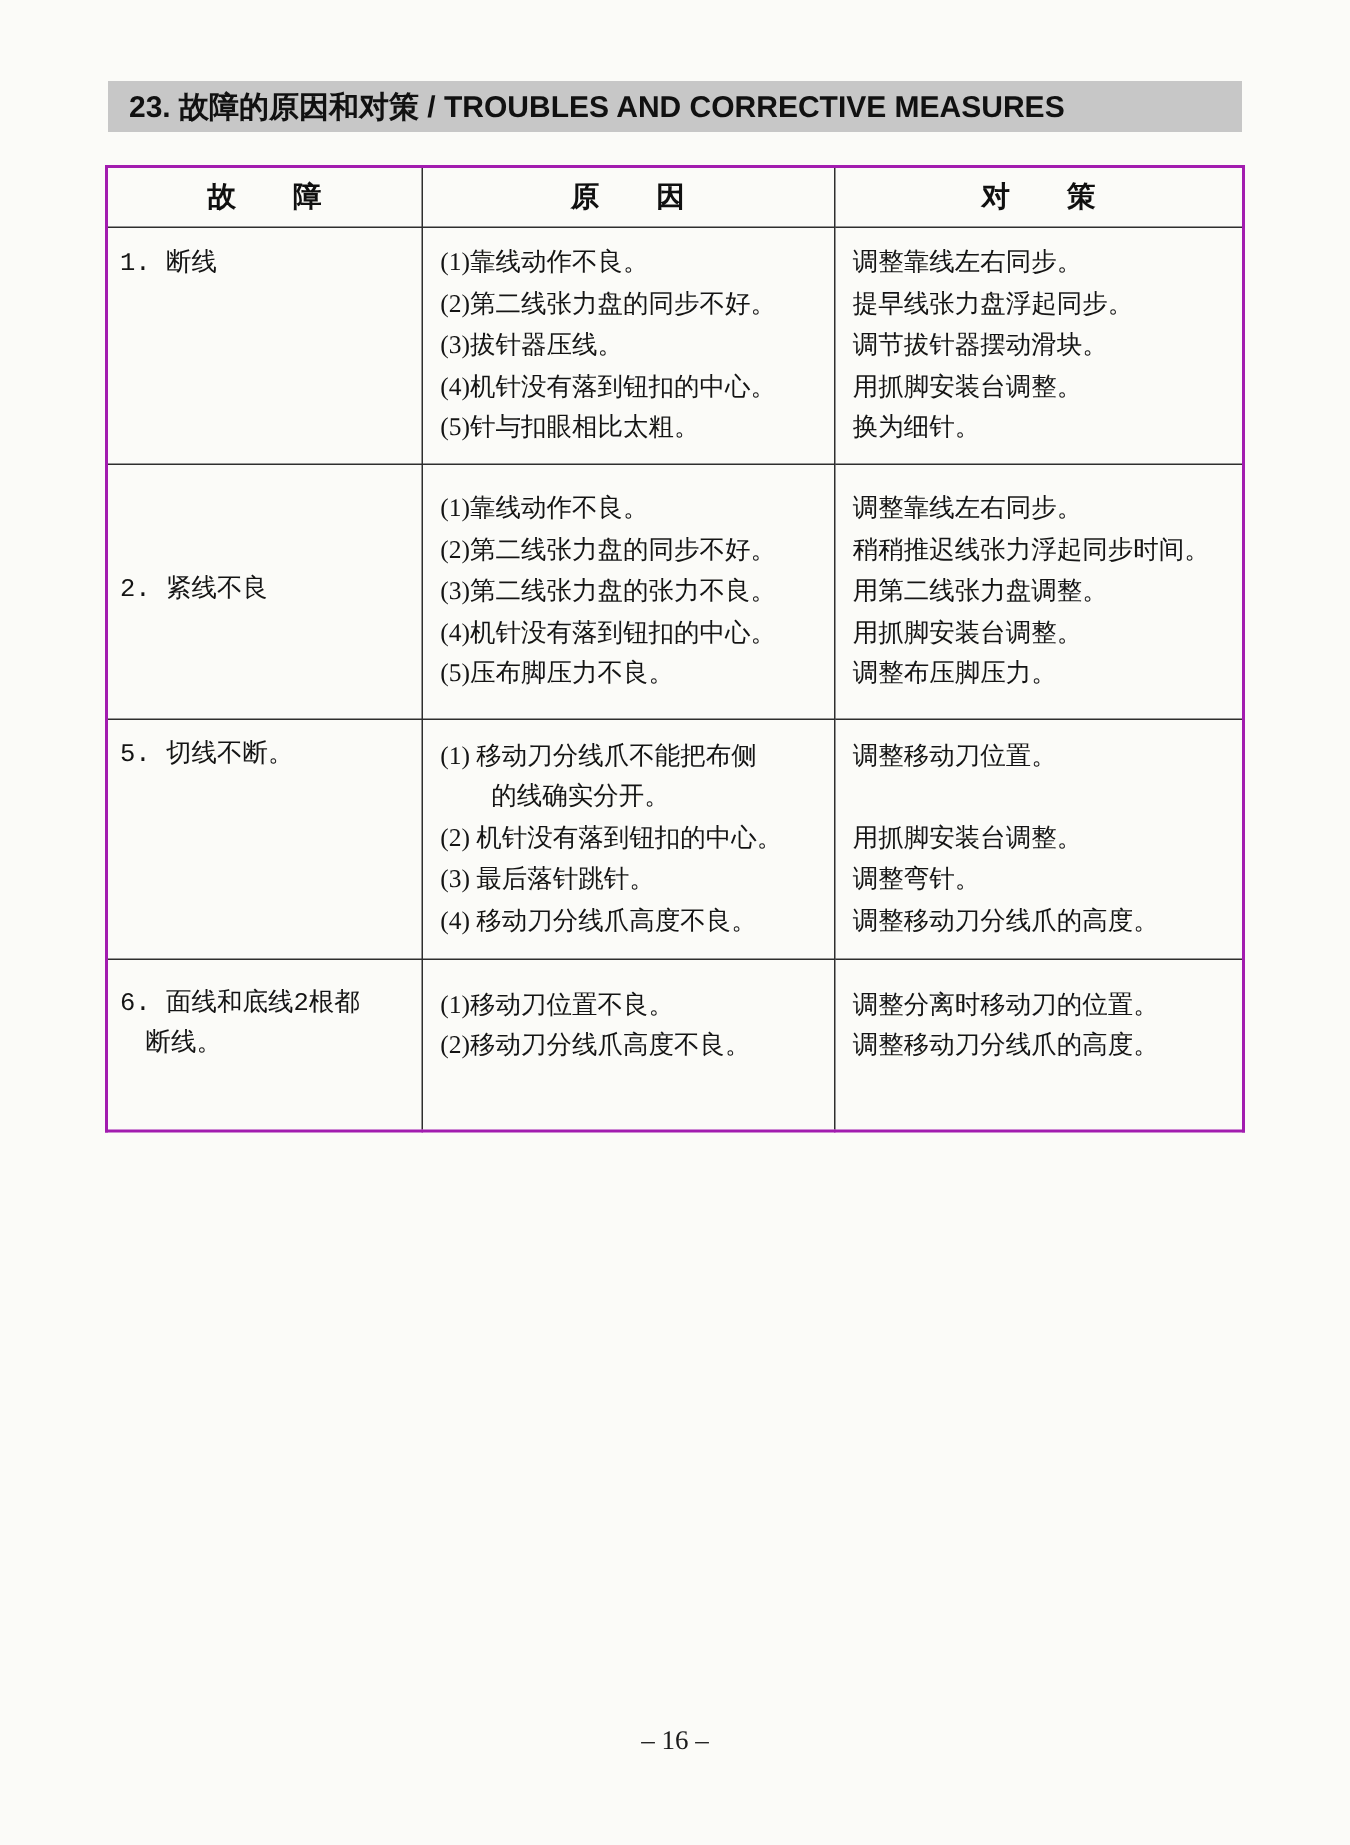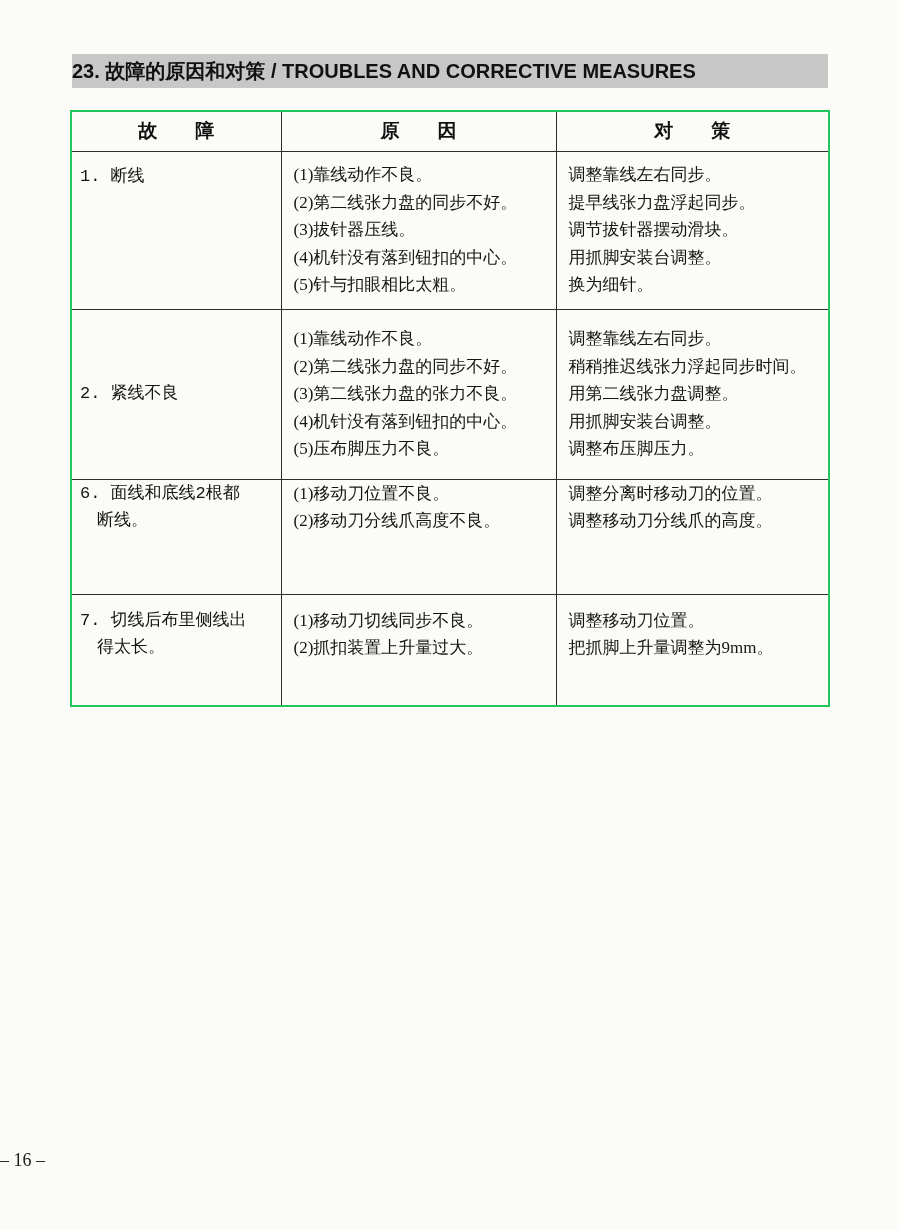--- a/index.html
+++ b/index.html
@@ -18,36 +18,37 @@
   .header-bar {
     position: absolute;
     left: 72px;
     top: 54px;
     width: 756px;
     height: 34px;
     background: #c7c7c7;
     display: flex;
     align-items: center;
     box-sizing: border-box;
+    padding-left: 14px;
   }
   .header-bar .title {
     font-family: "Liberation Sans", "DejaVu Sans", sans-serif;
     font-weight: bold;
     font-size: 20px;
     color: #111;
     white-space: nowrap;
   }
   table.tbl {
     position: absolute;
     left: 70px;
     top: 110px;
     width: 758px;
     table-layout: fixed;
     border-collapse: collapse;
-    border: 2px solid #22c55e;
+    border: 2px solid #a21caf;
     background: transparent;
   }
   .tbl th, .tbl td {
     border: 1px solid #2e2e2e;
     box-sizing: border-box;
   }
   .tbl th {
     height: 40px;
     font-size: 19px;
     font-weight: bold;
@@ -66,28 +67,29 @@
   .tbl td.trouble { padding-left: 8px; font-family: Liberation Mono, monospace; }
   tr.r1 { height: 158px; }
   tr.r1 td.trouble { vertical-align: top; padding-top: 11px; }
   tr.r2 { height: 170px; }
   tr.r3 { height: 65px; }
   tr.r4 { height: 172px; }
   tr.r4 td { vertical-align: top; padding-top: 8px; }
   tr.r5 { height: 160px; }
   tr.r5 td { vertical-align: top; padding-top: 10px; }
   tr.r6 { height: 115px; }
-  tr.r6 td { vertical-align: top; }
+  tr.r6 td { vertical-align: top; padding-top: 16px; }
   tr.r7 { height: 112px; }
   tr.r7 td { vertical-align: top; padding-top: 12px; }
   .page-number {
     position: absolute;
     left: 0;
     top: 1150px;
     width: 900px;
+    text-align: center;
     font-size: 18px;
     color: #1b1b1b;
   }
 </style>
 </head>
 <body>
 
 <div class="header-bar">
   <span class="title">23. 故障的原因和对策 / TROUBLES AND CORRECTIVE MEASURES</span>
 </div>
@@ -125,32 +127,37 @@
 (2)第二线张力盘的同步不好。
 (3)第二线张力盘的张力不良。
 (4)机针没有落到钮扣的中心。
 (5)压布脚压力不良。</td>
       <td class="measure">调整靠线左右同步。
 稍稍推迟线张力浮起同步时间。
 用第二线张力盘调整。
 用抓脚安装台调整。
 调整布压脚压力。</td>
     </tr>
+    <tr class="r5">
+      <td class="trouble">5. 切线不断。</td>
+      <td class="cause">(1) 移动刀分线爪不能把布侧
+　　的线确实分开。
+(2) 机针没有落到钮扣的中心。
+(3) 最后落针跳针。
+(4) 移动刀分线爪高度不良。</td>
+      <td class="measure">调整移动刀位置。
+
+用抓脚安装台调整。
+调整弯针。
+调整移动刀分线爪的高度。</td>
+    </tr>
     <tr class="r6">
       <td class="trouble">6. 面线和底线2根都
 　断线。</td>
       <td class="cause">(1)移动刀位置不良。
 (2)移动刀分线爪高度不良。</td>
       <td class="measure">调整分离时移动刀的位置。
 调整移动刀分线爪的高度。</td>
     </tr>
-    <tr class="r7">
-      <td class="trouble">7. 切线后布里侧线出
-　得太长。</td>
-      <td class="cause">(1)移动刀切线同步不良。
-(2)抓扣装置上升量过大。</td>
-      <td class="measure">调整移动刀位置。
-把抓脚上升量调整为9mm。</td>
-    </tr>
   </tbody>
 </table>
 
 <div class="page-number">– 16 –</div>
 
 </body></html>

